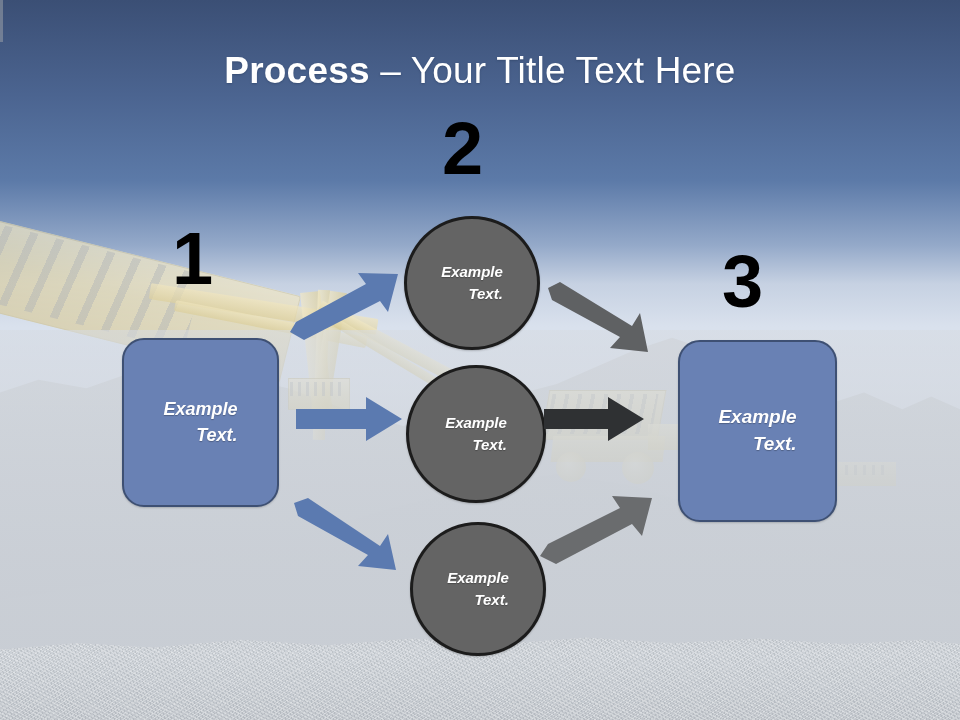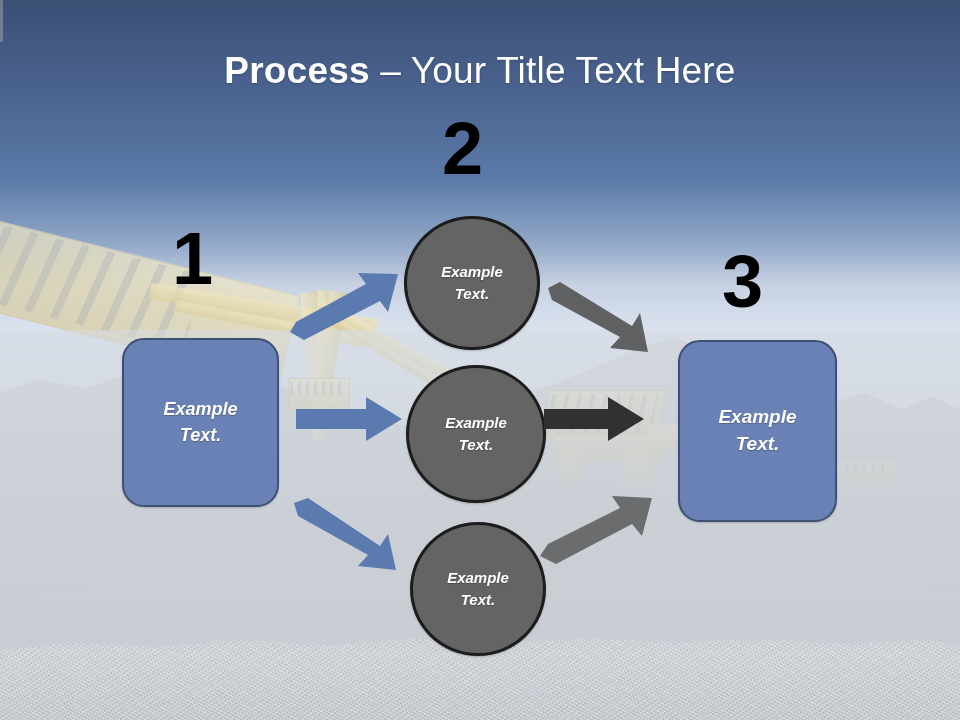--- a/index.html
+++ b/index.html
@@ -203,21 +203,21 @@
   }
   .box-left{left:122px;top:338px;width:153px;height:165px;}
   .box-right{left:678px;top:340px;width:155px;height:178px;}
 
   .shape-text{
     color:#ffffff;
     font-weight:bold;
     font-style:italic;
     font-size:18px;
     line-height:1.42;
-    text-align:center;
+    text-align:right;
     white-space:pre-line;
     text-shadow:0 1px 1px rgba(0,0,0,.25);
   }
   .box-right .shape-text{font-size:19px;}
 
   
   .circle{
     position:absolute;
     background:#646464;
     border:3px solid #1c1c1c;

